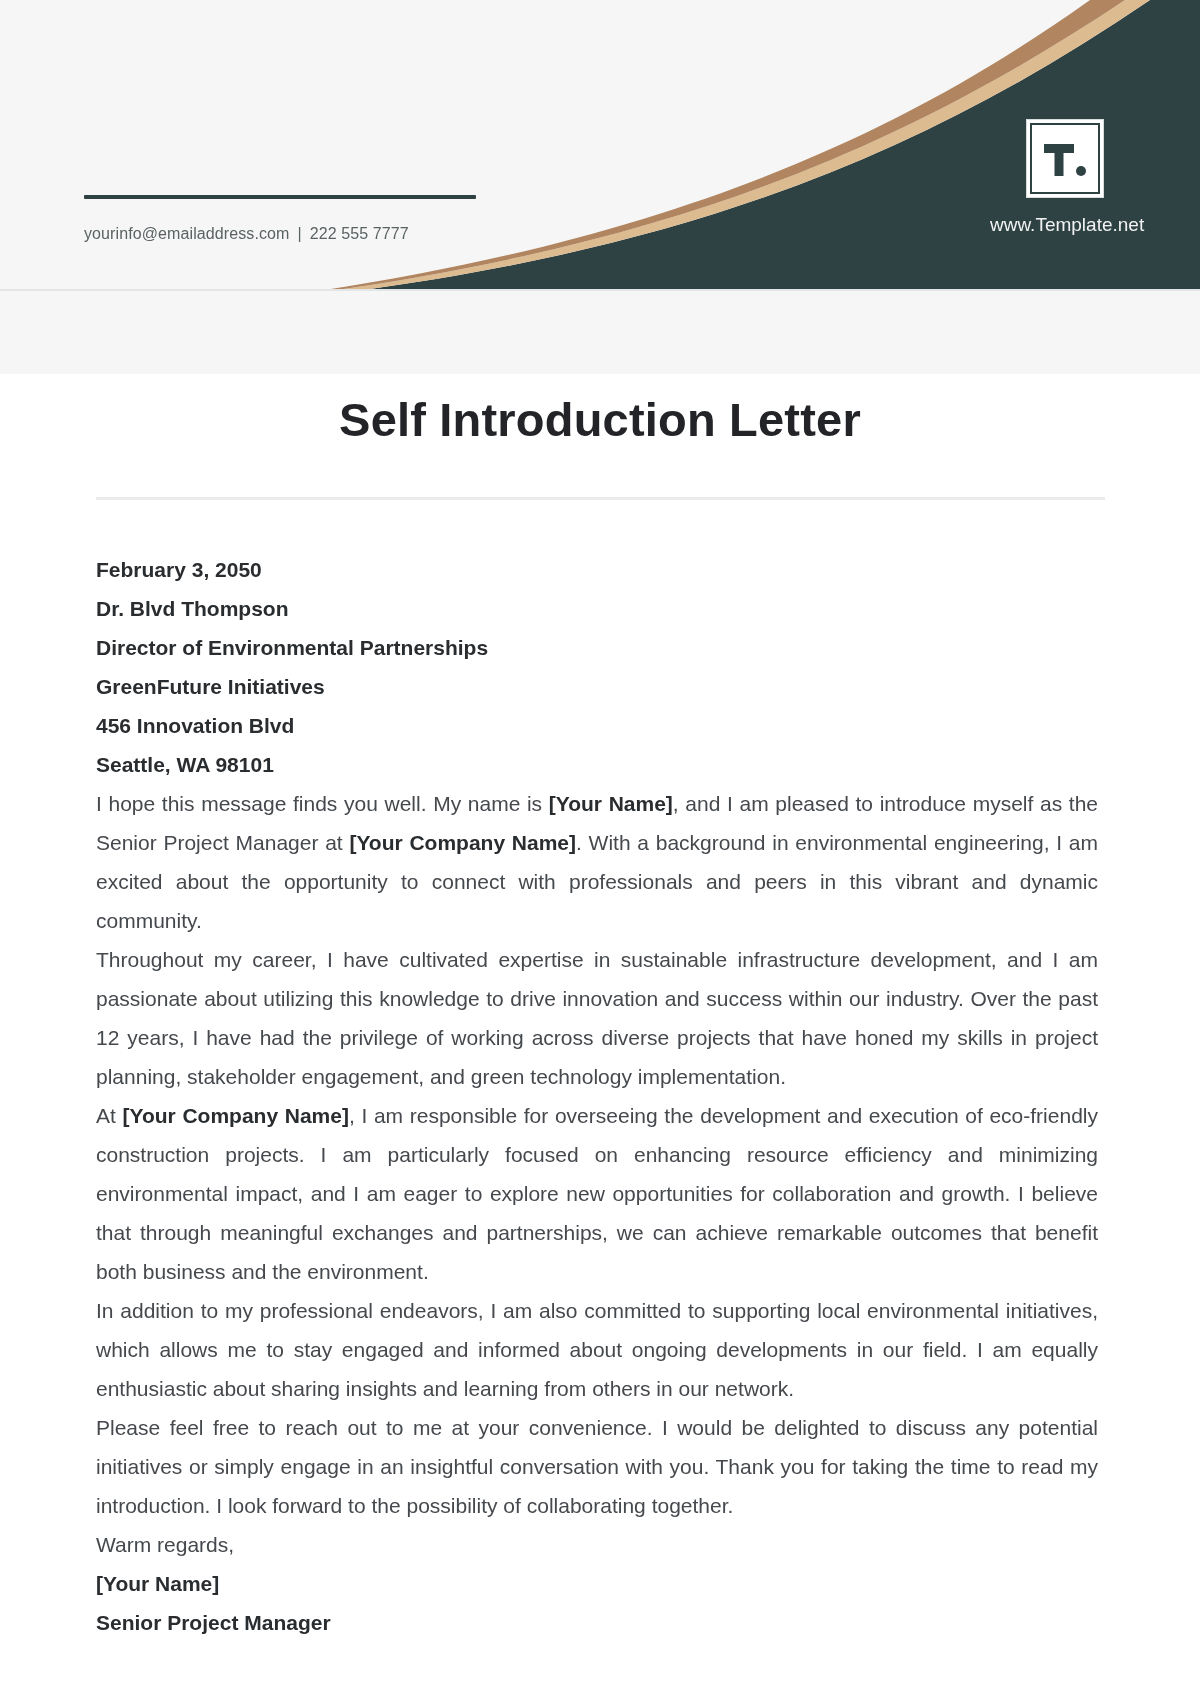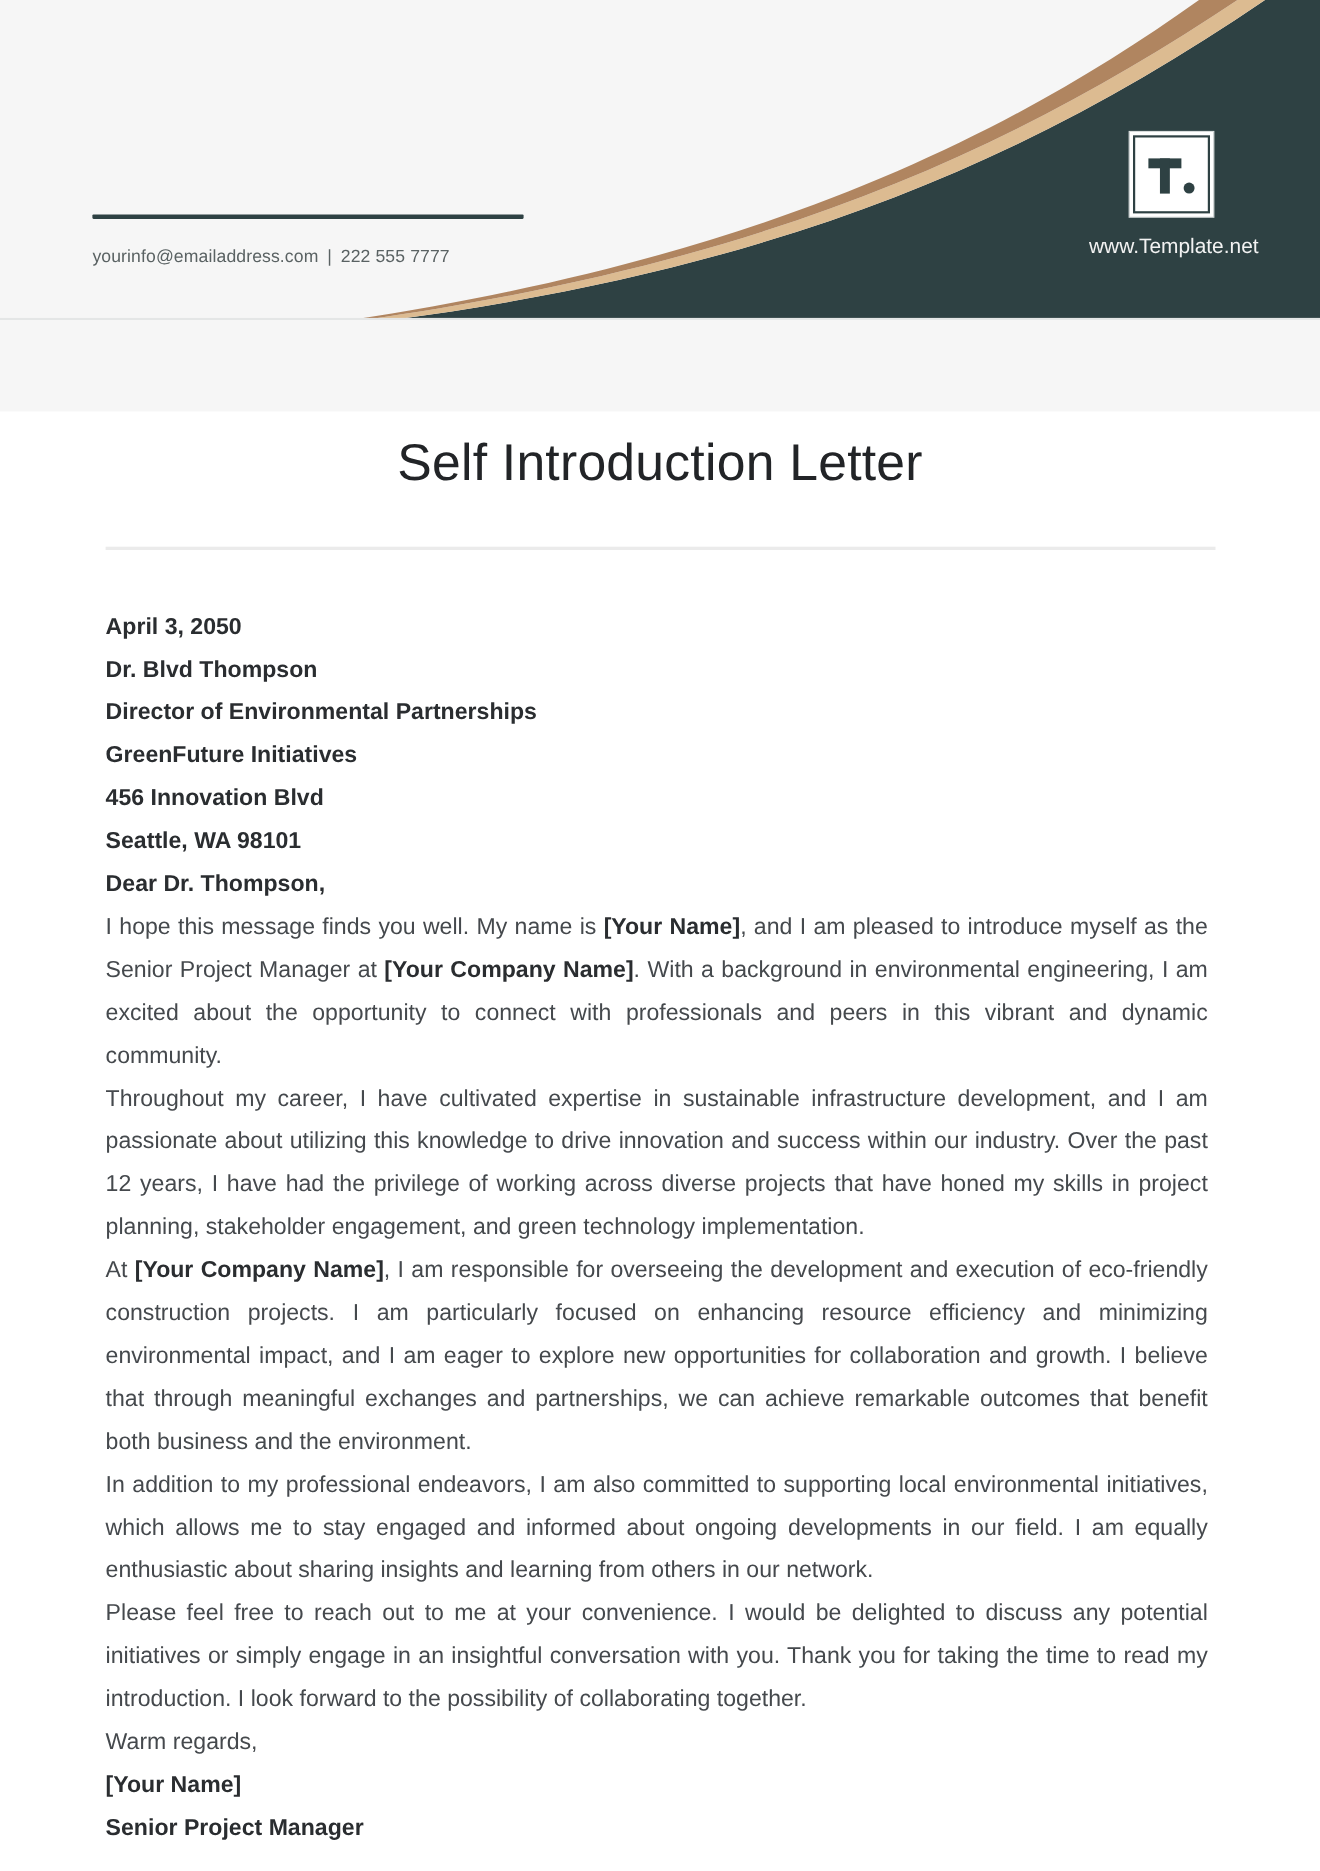--- a/index.html
+++ b/index.html
@@ -30,21 +30,21 @@
       border: 1px solid #d8dcdc;
     }
     .logo-glyph { position: absolute; left: 0; top: 0; width: 76px; height: 77px; }
     .site {
       position: absolute; left: 990px; top: 214px; width: 150px; text-align: center;
       font-size: 19px; color: #f2f2f2; white-space: nowrap;
     }
 
     .title {
       position: absolute; left: 0; top: 392px; width: 1200px; text-align: center;
-      font-size: 47px; font-weight: 400; color: #222427; letter-spacing: 0.2px;
+      font-size: 47px; font-weight: 700; color: #222427; letter-spacing: 0.2px;
     }
     .divider {
       position: absolute; left: 96px; top: 497px; width: 1009px; height: 3px;
       background: #ebebeb;
     }
 
     .letter {
       position: absolute; left: 96px; top: 550px; width: 1002px;
       font-size: 21px; line-height: 39px; color: #45494d;
     }
@@ -77,27 +77,26 @@
       <circle cx="53" cy="50" r="5" fill="#2e4143"></circle>
     </svg>
   </div>
   <div class="site">www.Template.net</div>
 </div>
 
 <h1 class="title">Self Introduction Letter</h1>
 <div class="divider"></div>
 
 <div class="letter">
-  <div class="line b">April 3, 2050</div>
+  <div class="line b">February 3, 2050</div>
   <div class="line b">Dr. Blvd Thompson</div>
   <div class="line b">Director of Environmental Partnerships</div>
   <div class="line b">GreenFuture Initiatives</div>
   <div class="line b">456 Innovation Blvd</div>
   <div class="line b">Seattle, WA 98101</div>
-  <div class="line b">Dear Dr. Thompson,</div>
 
   <p><span>I hope this message finds you well. My name is </span><span class="b">[Your Name]</span><span>, and I am pleased to introduce myself as the Senior Project Manager at </span><span class="b">[Your Company Name]</span><span>. With a background in environmental engineering, I am excited about the opportunity to connect with professionals and peers in this vibrant and dynamic community.</span></p>
 
   <p>Throughout my career, I have cultivated expertise in sustainable infrastructure development, and I am passionate about utilizing this knowledge to drive innovation and success within our industry. Over the past 12 years, I have had the privilege of working across diverse projects that have honed my skills in project planning, stakeholder engagement, and green technology implementation.</p>
 
   <p><span>At </span><span class="b">[Your Company Name]</span><span>, I am responsible for overseeing the development and execution of eco-friendly construction projects. I am particularly focused on enhancing resource efficiency and minimizing environmental impact, and I am eager to explore new opportunities for collaboration and growth. I believe that through meaningful exchanges and partnerships, we can achieve remarkable outcomes that benefit both business and the environment.</span></p>
 
   <p>In addition to my professional endeavors, I am also committed to supporting local environmental initiatives, which allows me to stay engaged and informed about ongoing developments in our field. I am equally enthusiastic about sharing insights and learning from others in our network.</p>
 
   <p>Please feel free to reach out to me at your convenience. I would be delighted to discuss any potential initiatives or simply engage in an insightful conversation with you. Thank you for taking the time to read my introduction. I look forward to the possibility of collaborating together.</p>

